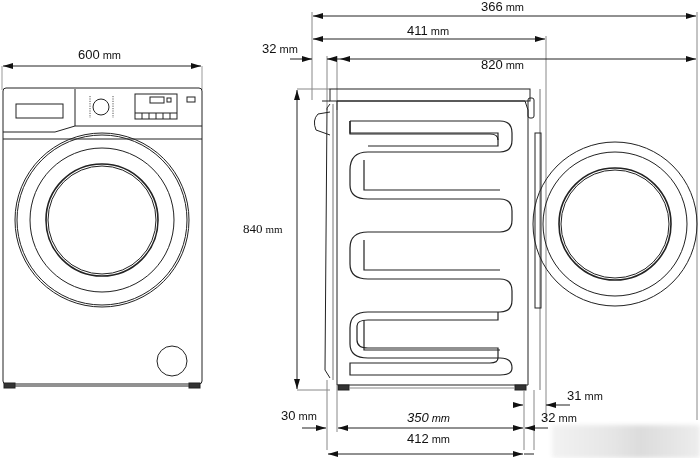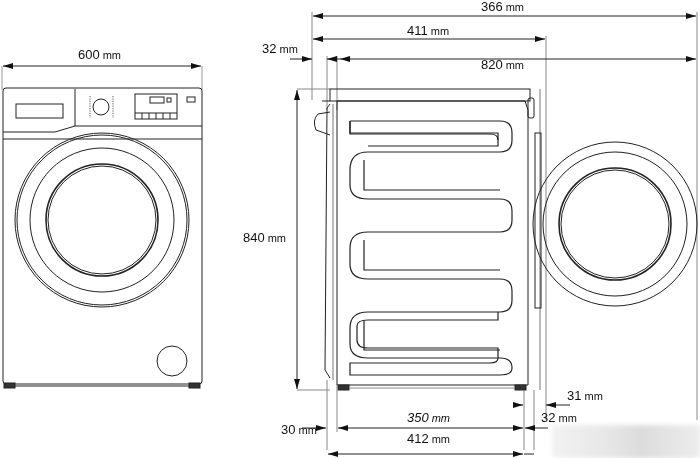--- a/index.html
+++ b/index.html
@@ -127,20 +127,20 @@
       <circle cx="615" cy="224" r="54"></circle>
     </g>
   </g>
 </svg>
 
 <div class="lbl" style="left:78px;top:48px;"><span>600</span><span class="u">mm</span></div>
 <div class="lbl" style="left:481px;top:0px;"><span>366</span><span class="u">mm</span></div>
 <div class="lbl" style="left:407px;top:24px;"><span>411</span><span class="u">mm</span></div>
 <div class="lbl" style="left:481px;top:43px;margin-top:15px;"><span>820</span><span class="u">mm</span></div>
 <div class="lbl" style="left:262px;top:42px;"><span>32</span><span class="u">mm</span></div>
-<div class="lbl" style="left:243px;top:231px;"><span>840</span><span class="u">mm</span></div>
-<div class="lbl" style="left:281px;top:423px;"><span>30</span><span class="u">mm</span></div>
+<div class="lbl" style="left:243px;top:222px;font-family:Liberation Serif, serif;"><span>840</span><span class="u">mm</span></div>
+<div class="lbl" style="left:281px;top:409px;"><span>30</span><span class="u">mm</span></div>
 <div class="lbl" style="left:407px;top:411px;font-style:italic;"><span>350</span><span class="u">mm</span></div>
 <div class="lbl" style="left:541px;top:411px;"><span>32</span><span class="u">mm</span></div>
 <div class="lbl" style="left:567px;top:389px;"><span>31</span><span class="u">mm</span></div>
 <div class="lbl" style="left:407px;top:432px;"><span>412</span><span class="u">mm</span></div>
 
 <div class="blur"></div>
 
 </body></html>

